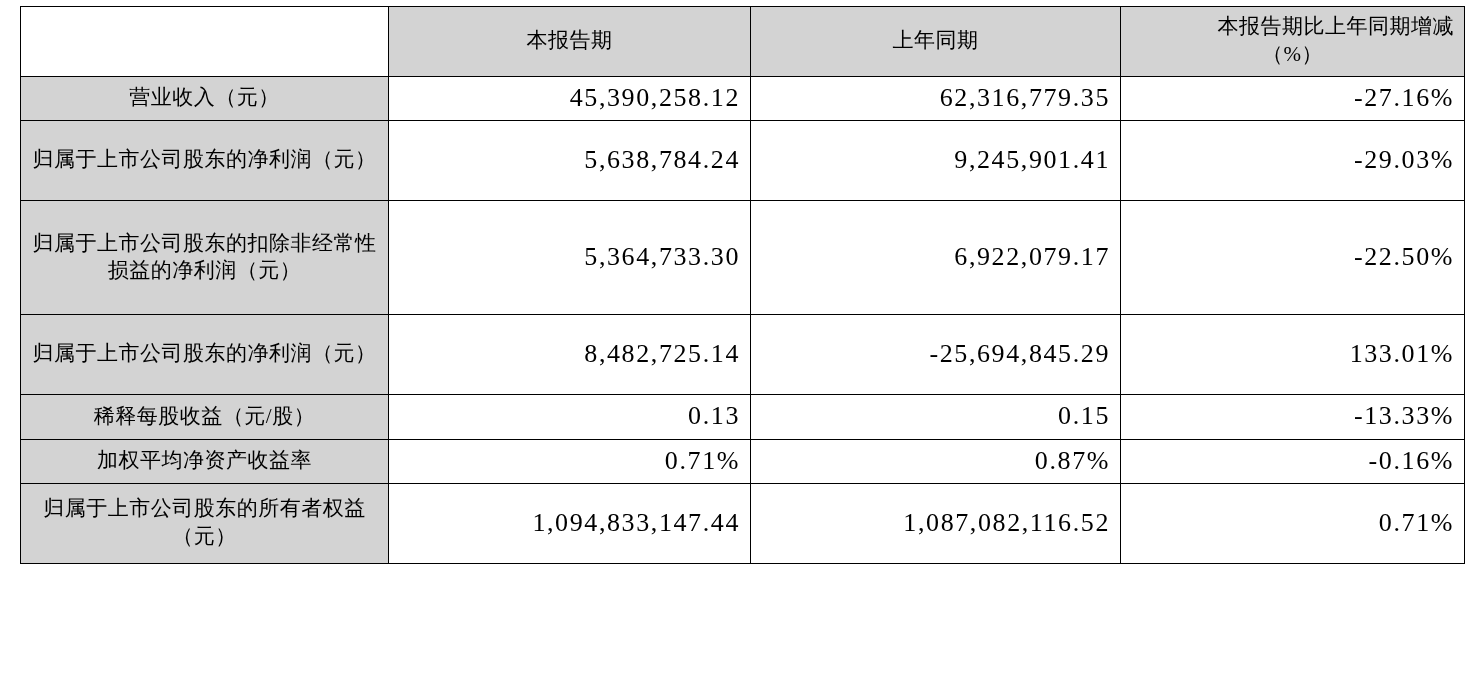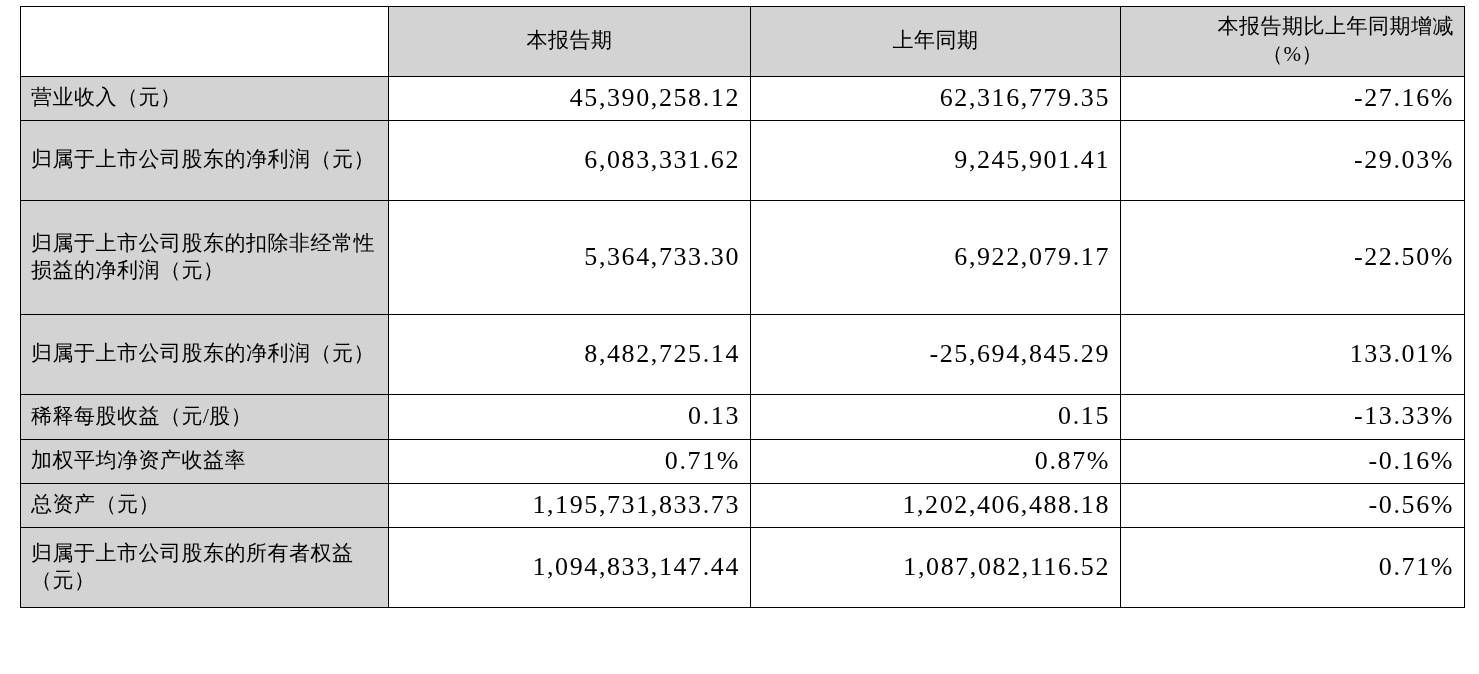--- a/index.html
+++ b/index.html
@@ -40,21 +40,21 @@
     word-break: break-all;
   }
   td.hdr {
     background: #d3d3d3;
     text-align: center;
     font-size: 21px;
     letter-spacing: 0.5px;
   }
   td.rowlabel {
     background: #d3d3d3;
-    text-align: left;
+    text-align: center;
     font-size: 21px;
     letter-spacing: 0.5px;
   }
   td.num {
     text-align: right;
     font-family: "Liberation Serif", serif;
     font-size: 26px;
     letter-spacing: 1.6px;
     white-space: nowrap;
   }
@@ -99,21 +99,21 @@
 
       <tr class="r1">
         <td class="rowlabel">营业收入（元）</td>
         <td class="num">45,390,258.12</td>
         <td class="num">62,316,779.35</td>
         <td class="num">-27.16%</td>
       </tr>
 
       <tr class="r2">
         <td class="rowlabel">归属于上市公司股东的净利润（元）</td>
-        <td class="num">6,083,331.62</td>
+        <td class="num">5,638,784.24</td>
         <td class="num">9,245,901.41</td>
         <td class="num">-29.03%</td>
       </tr>
 
       <tr class="r3">
         <td class="rowlabel">归属于上市公司股东的扣除非经常性损益的净利润（元）</td>
         <td class="num">5,364,733.30</td>
         <td class="num">6,922,079.17</td>
         <td class="num">-22.50%</td>
       </tr>
@@ -134,26 +134,20 @@
       </tr>
 
       <tr class="r7">
         <td class="rowlabel">加权平均净资产收益率</td>
         <td class="num">0.71%</td>
         <td class="num">0.87%</td>
         <td class="num">-0.16%</td>
       </tr>
 
 
-      <tr class="r8">
-        <td class="rowlabel">总资产（元）</td>
-        <td class="num">1,195,731,833.73</td>
-        <td class="num">1,202,406,488.18</td>
-        <td class="num">-0.56%</td>
-      </tr>
 
       <tr class="r9">
         <td class="rowlabel">归属于上市公司股东的所有者权益（元）</td>
         <td class="num">1,094,833,147.44</td>
         <td class="num">1,087,082,116.52</td>
         <td class="num">0.71%</td>
       </tr>
     </tbody>
   </table>
 </div>

